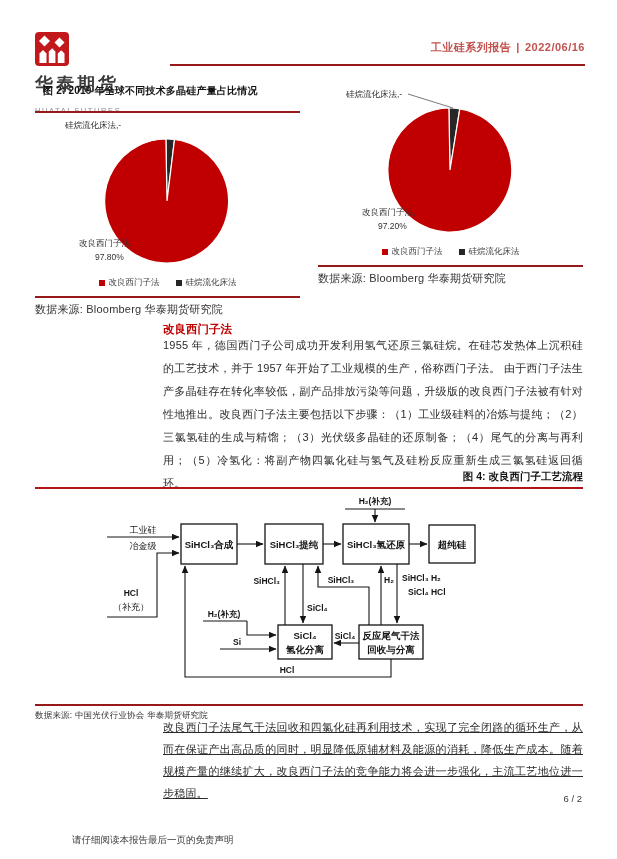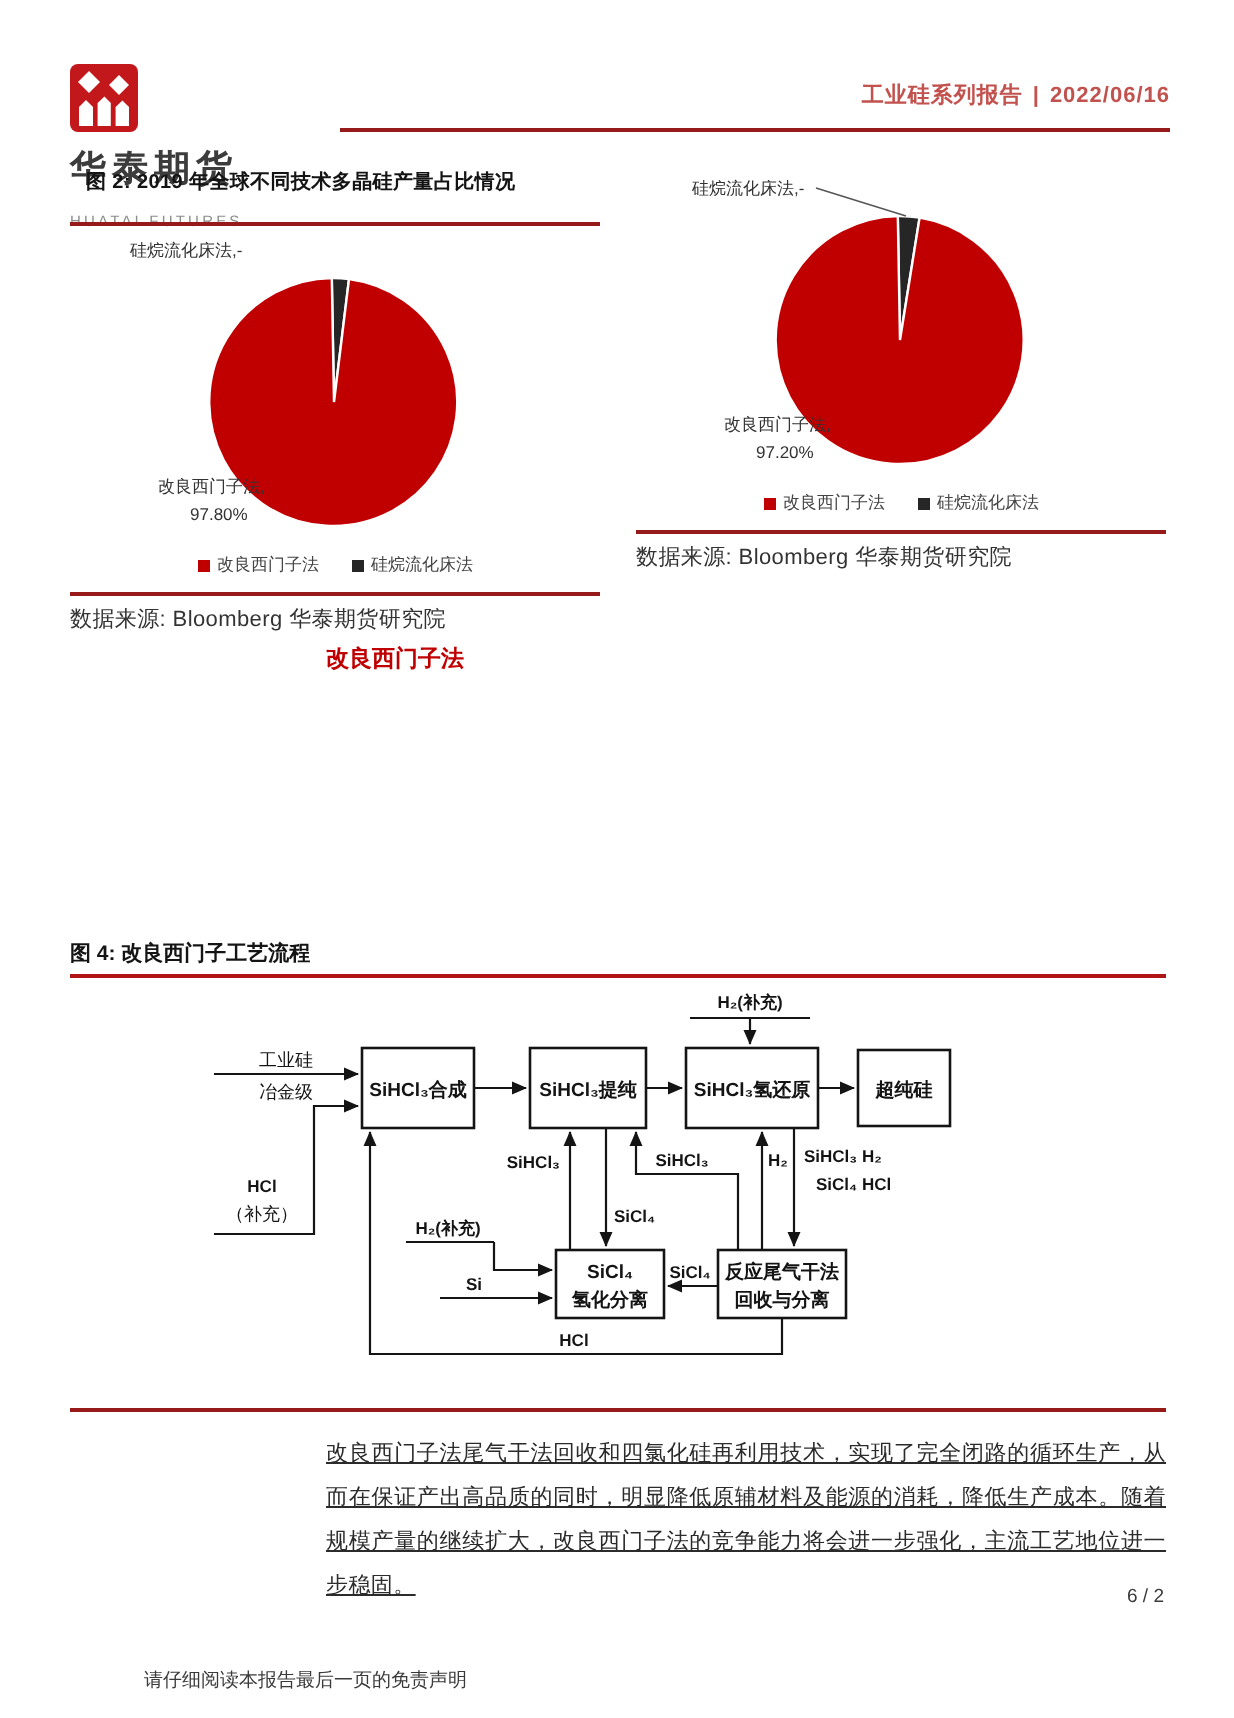--- a/index.html
+++ b/index.html
@@ -37,21 +37,21 @@
   
   .section-heading{position:absolute;left:163px;top:322px;font-size:11.5px;font-weight:bold;color:#c00000;}
   .body-par{
     position:absolute;left:163px;top:334px;width:420px;
     font-size:11px;line-height:23px;color:#2b2b2b;text-align:justify;letter-spacing:0.2px;
   }
 
   
   .fig-wrap{position:absolute;left:35px;top:470px;width:548px;}
   .fig-title{
-    text-align:left;font-size:10.5px;font-weight:bold;color:#141414;
+    text-align:right;font-size:10.5px;font-weight:bold;color:#141414;
     border-bottom:2px solid #b01414;padding-bottom:3px;
   }
   .diagram{display:block;margin-top:2px;}
   .diagram text{font-size:9px;fill:#141414;}
   .diagram .box-label{font-size:9.5px;font-weight:bold;}
   .diagram .chem{font-size:8.5px;font-weight:bold;}
   .diagram rect{fill:#ffffff;stroke:#141414;stroke-width:1.3;}
   .diagram .ln{stroke:#141414;stroke-width:1.1;fill:none;}
   .fig-rule{border-top:2px solid #971a1b;margin-top:1px;}
   .fig-source{font-size:8.5px;color:#333333;margin-top:4px;letter-spacing:0.2px;}
@@ -137,20 +137,21 @@
           <span class="legend-label">硅烷流化床法</span>
         </span>
       </div>
       <div class="chart-rule"></div>
       <div class="chart-source">数据来源: Bloomberg 华泰期货研究院</div>
     </div>
 
   </div>
 
   <div class="section-heading">改良西门子法</div>
+  <div class="body-par">1955 年，德国西门子公司成功开发利用氢气还原三氯硅烷。在硅芯发热体上沉积硅的工艺技术，并于 1957 年开始了工业规模的生产，俗称西门子法。 由于西门子法生产多晶硅存在转化率较低，副产品排放污染等问题，升级版的改良西门子法被有针对性地推出。改良西门子法主要包括以下步骤：（1）工业级硅料的冶炼与提纯；（2）三氯氢硅的生成与精馏；（3）光伏级多晶硅的还原制备；（4）尾气的分离与再利用；（5）冷氢化：将副产物四氯化硅与氢气及硅粉反应重新生成三氯氢硅返回循环。</div>
 
   <div class="fig-wrap">
     <div class="fig-title">图 4: 改良西门子工艺流程</div>
 
     <svg class="diagram" width="548" height="212" viewBox="0 0 548 212">
       <defs>
         <marker id="arr" markerWidth="8" markerHeight="8" refX="6.5" refY="3" orient="auto">
           <path d="M0,0 L7,3 L0,6 Z" fill="#141414"></path>
         </marker>
       </defs>
@@ -204,20 +205,21 @@
       <text x="272" y="120" text-anchor="start" class="chem">SiCl₄</text>
       <text x="306" y="92" text-anchor="middle" class="chem">SiHCl₃</text>
       <text x="349" y="92" text-anchor="start" class="chem">H₂</text>
       <text x="367" y="90" text-anchor="start" class="chem">SiHCl₃  H₂</text>
       <text x="373" y="104" text-anchor="start" class="chem">SiCl₄  HCl</text>
       <text x="310" y="148" text-anchor="middle" class="chem">SiCl₄</text>
       <text x="252" y="182" text-anchor="middle" class="chem">HCl</text>
     </svg>
 
     <div class="fig-rule"></div>
+    <div class="fig-source">数据来源: 中国光伏行业协会 华泰期货研究院</div>
   </div>
 
   <div class="closing-par">改良西门子法尾气干法回收和四氯化硅再利用技术，实现了完全闭路的循环生产，从而在保证产出高品质的同时，明显降低原辅材料及能源的消耗，降低生产成本。随着规模产量的继续扩大，改良西门子法的竞争能力将会进一步强化，主流工艺地位进一步稳固。</div>
 
   <div class="footer-left">请仔细阅读本报告最后一页的免责声明</div>
   <div class="footer-right">6 / 2</div>
 
 </div>
 
 </body></html>

